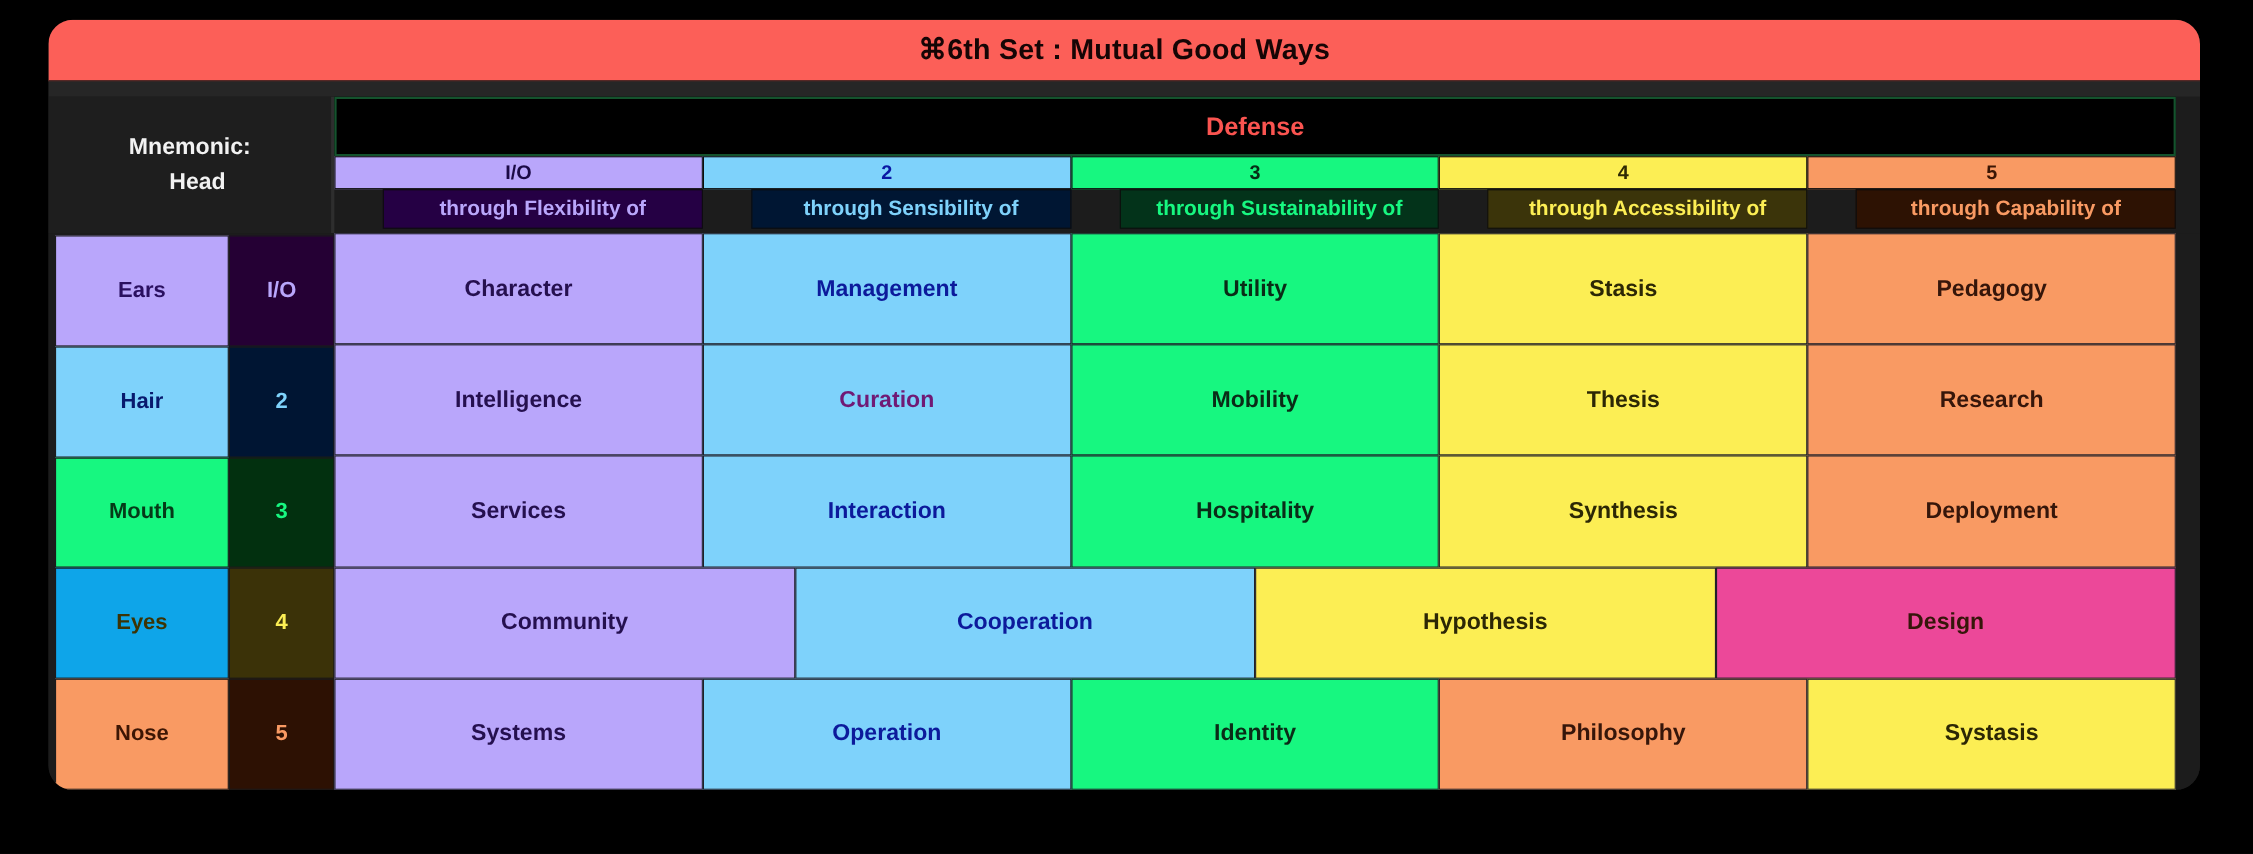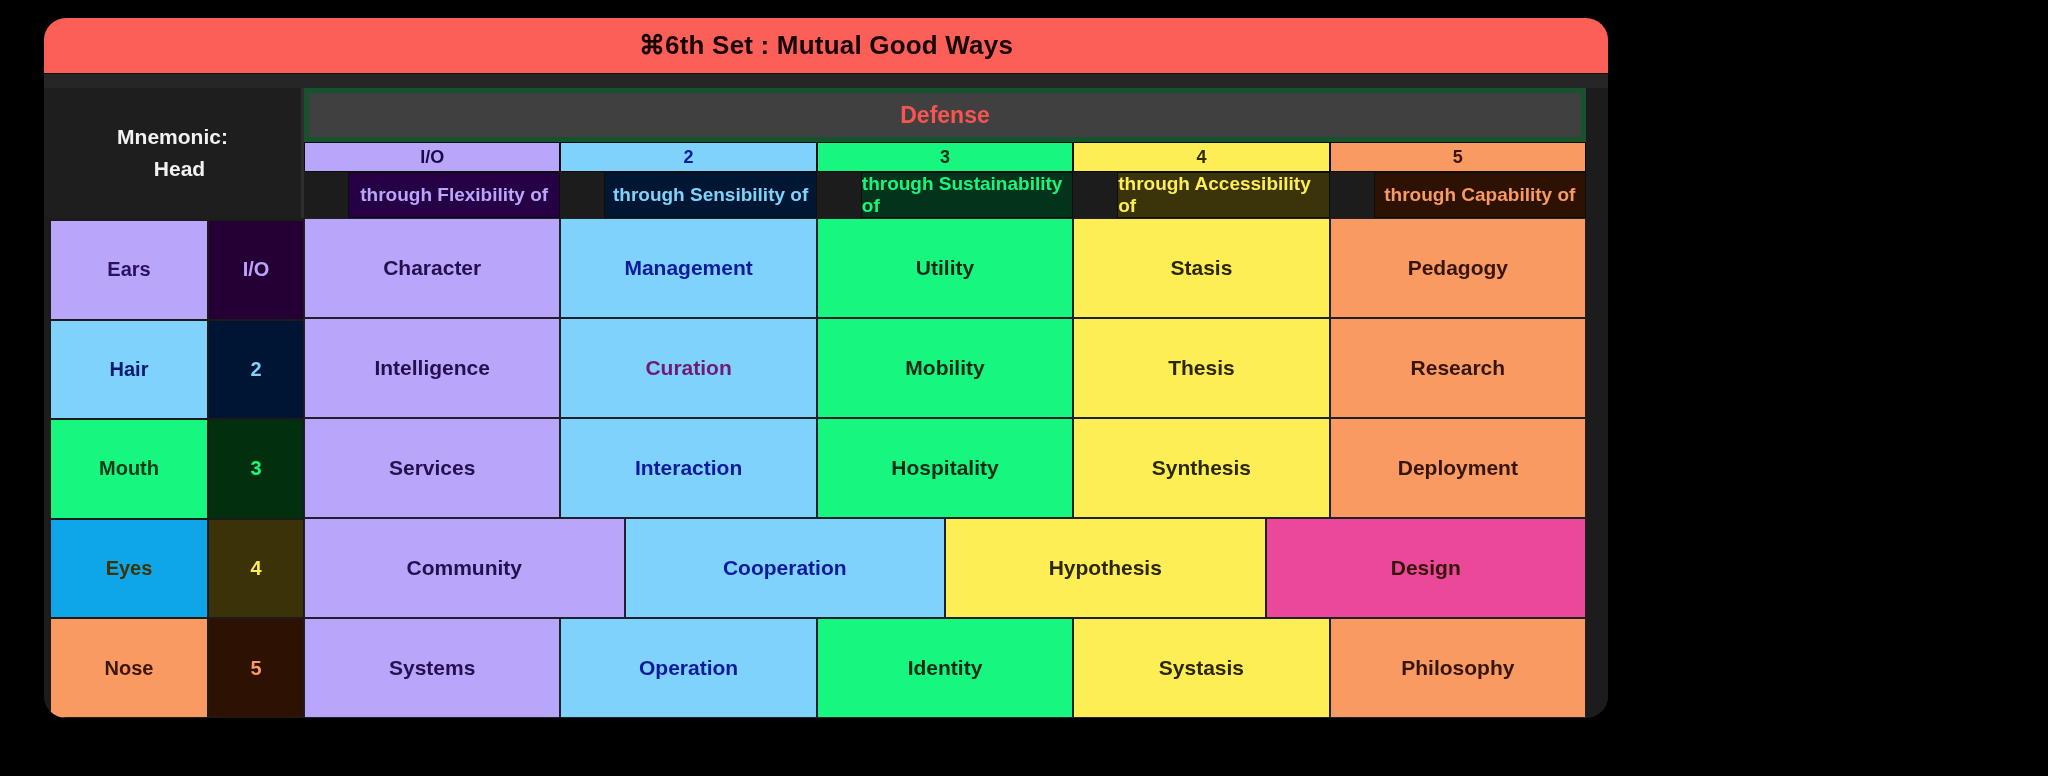--- a/index.html
+++ b/index.html
@@ -11,21 +11,21 @@
     background: #000000;
     font-family: "Liberation Sans", sans-serif;
     overflow: hidden;
   }
 
   
   #app-card {
     position: absolute;
     left: 44px;
     top: 18px;
-    width: 1564px;
+    width: 1956px;
     height: 700px;
     background: #1c1c1c;
     border-radius: 22px;
     box-shadow: 0 14px 34px rgba(0,0,0,0.95);
     overflow: hidden;
     display: flex;
     flex-direction: column;
   }
 
   
@@ -74,25 +74,25 @@
 
   #header-right {
     flex: 1 1 auto;
     display: flex;
     flex-direction: column;
     padding-right: 22px;
   }
 
   #defense-band {
     flex: 0 0 54px;
-    background: #404040;
-    display: flex;
-    align-items: center;
-    justify-content: center;
-    border: 5px solid #14532d;
+    background: #000000;
+    display: flex;
+    align-items: center;
+    justify-content: center;
+    border: 2px solid #14532d;
   }
   #defense-label {
     color: #fa5450;
     font-size: 23px;
     font-weight: bold;
   }
 
   .head-row { display: flex; }
   .head-row.nums { flex: 0 0 30px; }
   .head-row.subs { flex: 0 0 36px; }
@@ -252,19 +252,19 @@
         <div class="grid-row">
           <div class="grid-cell" style="background: rgb(185, 166, 251); color: rgb(37, 16, 79);">Community</div>
           <div class="grid-cell" style="background: rgb(126, 210, 251); color: rgb(12, 26, 155);">Cooperation</div>
           <div class="grid-cell" style="background: rgb(252, 238, 84); color: rgb(44, 39, 5);">Hypothesis</div>
           <div class="grid-cell" style="background: #ec4899; color: rgb(54, 22, 10);">Design</div>
         </div>
         <div class="grid-row">
           <div class="grid-cell" style="background: rgb(185, 166, 251); color: rgb(37, 16, 79);">Systems</div>
           <div class="grid-cell" style="background: rgb(126, 210, 251); color: rgb(12, 26, 155);">Operation</div>
           <div class="grid-cell" style="background: rgb(23, 247, 128); color: rgb(10, 44, 23);">Identity</div>
+          <div class="grid-cell" style="background: rgb(249, 154, 99); color: rgb(54, 22, 10);">Philosophy</div>
           <div class="grid-cell" style="background: rgb(252, 238, 84); color: rgb(44, 39, 5);">Systasis</div>
-          <div class="grid-cell" style="background: rgb(249, 154, 99); color: rgb(54, 22, 10);">Philosophy</div>
         </div>
       </div>
   </div>
 
 </div>
 
 </body></html>

